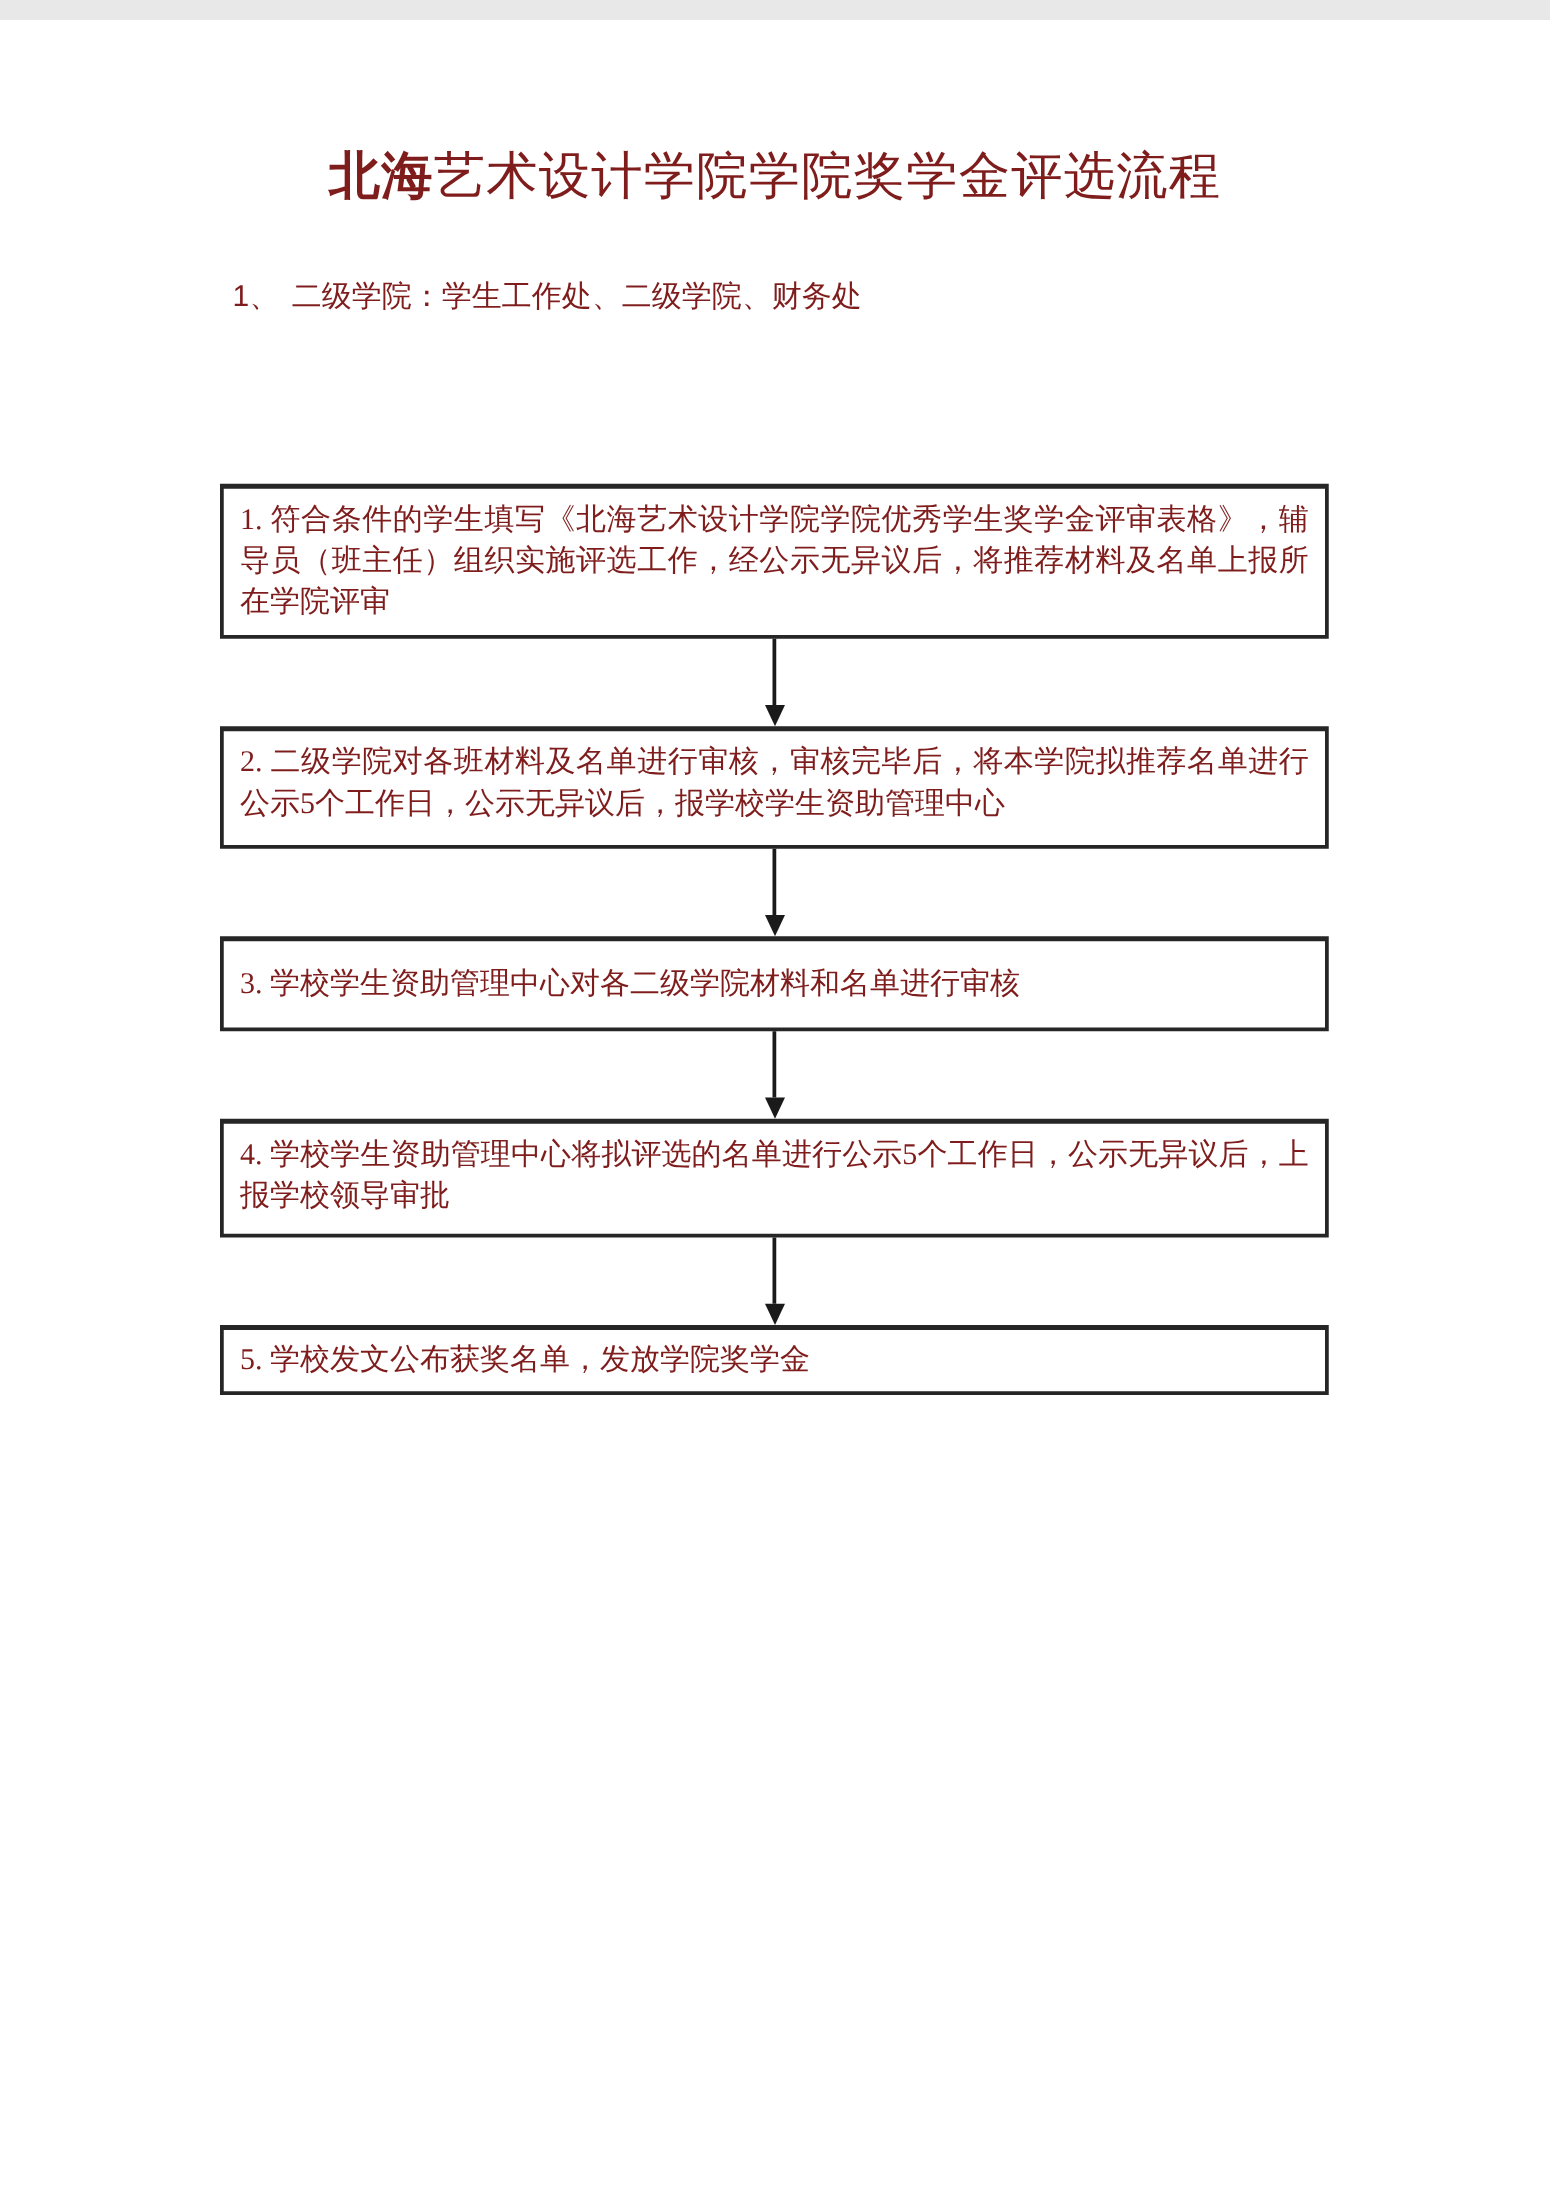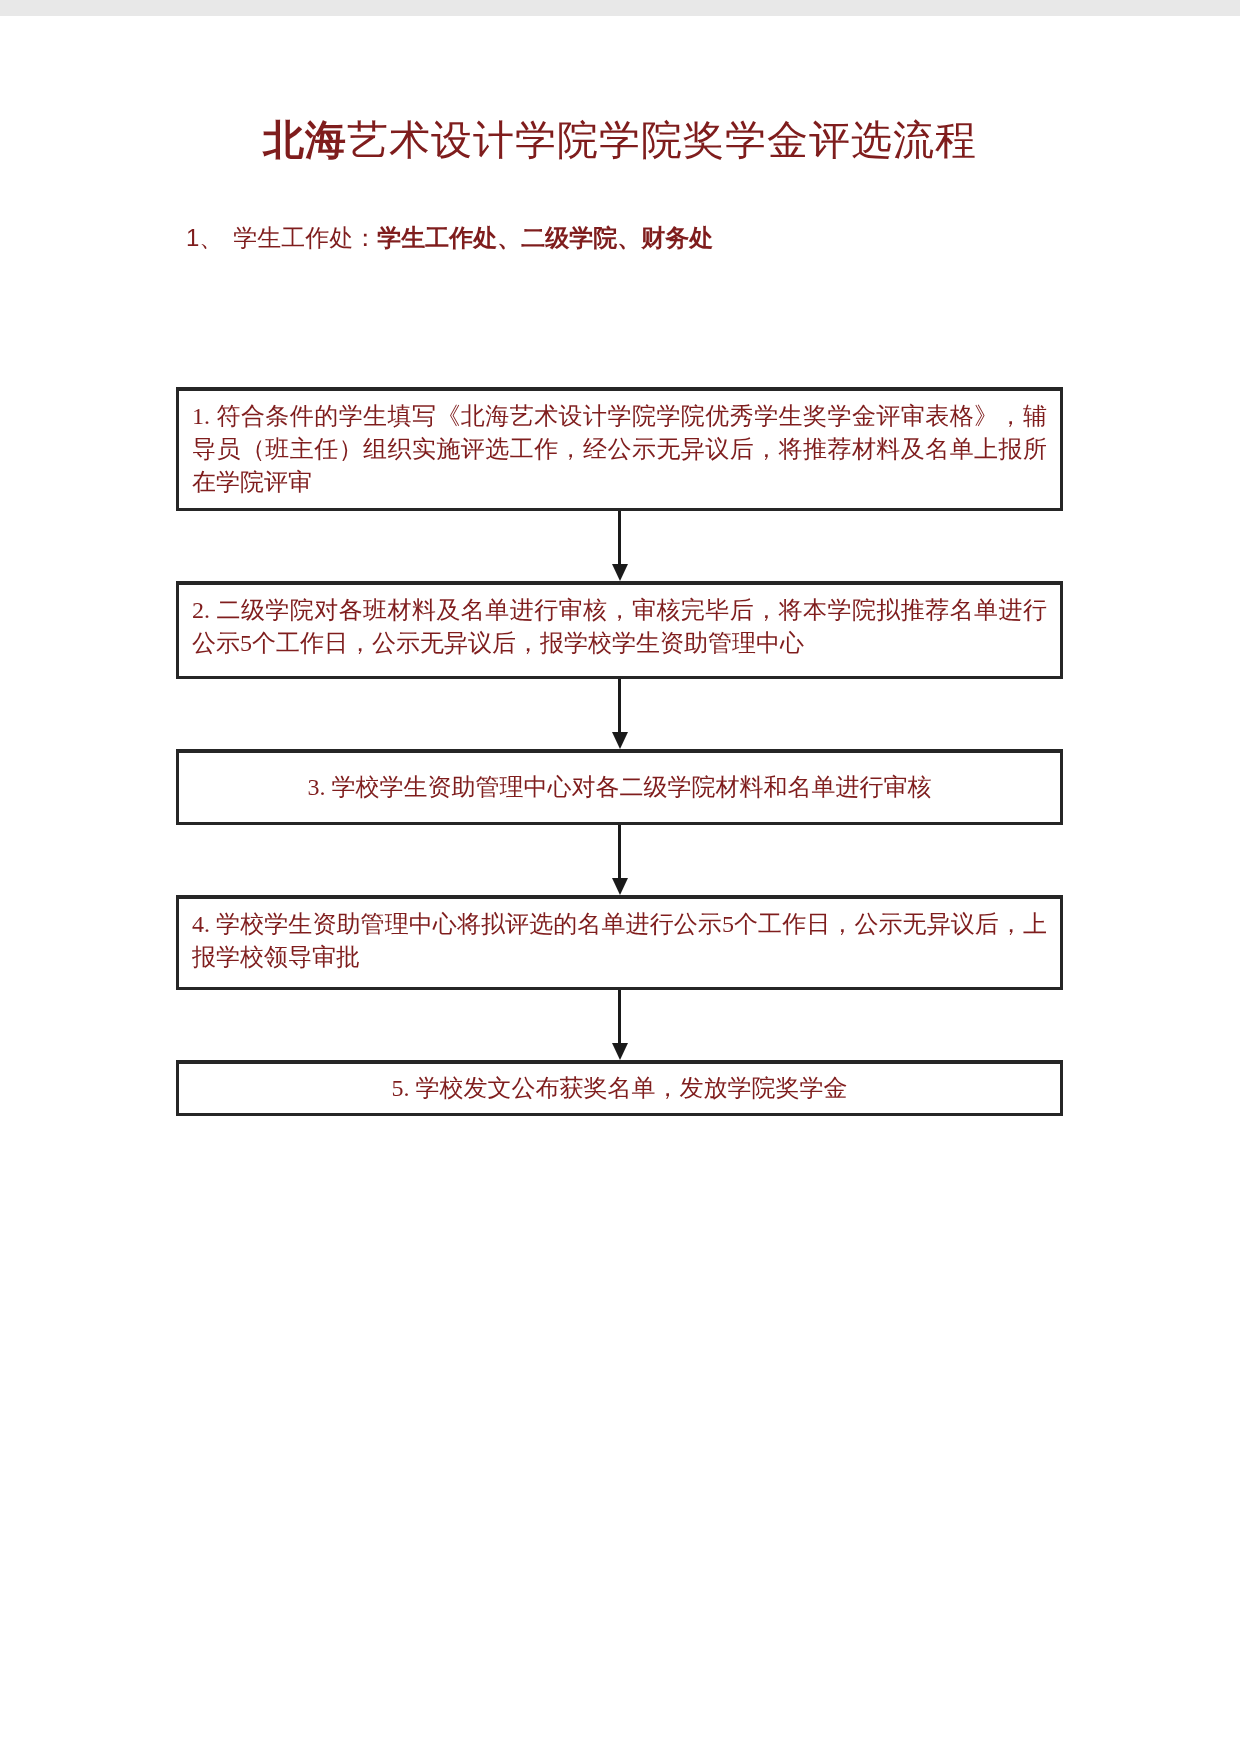--- a/index.html
+++ b/index.html
@@ -25,21 +25,21 @@
   }
   .title .title-bold { font-weight: 700; }
   .intro {
     margin: 56px 0 0 186px;
     font-family: "Liberation Sans", "DejaVu Sans", sans-serif;
     font-size: 24px;
     line-height: 34px;
   }
   .intro-line { margin-bottom: 9px; }
   .intro-line .prefix { margin-right: 10px; }
-  .intro-line .value { font-weight: 700; text-align: center; }
+  .intro-line .value { font-weight: 400; text-align: center; }
   .flow {
     position: absolute;
     left: 176px;
     top: 371px;
     width: 887px;
     display: flex;
     flex-direction: column;
     align-items: center;
   }
   .box {
@@ -49,21 +49,21 @@
     background: #ffffff;
     font-family: "Liberation Serif", "DejaVu Serif", serif;
     font-size: 24px;
     line-height: 33px;
     text-align: justify;
   }
   .box p { padding: 9px 13px 9px 13px; }
   .box.center {
     display: flex;
     align-items: center;
-    justify-content: center;
+    justify-content: flex-start;
     text-align: center;
   }
   .box.center p { padding: 0 13px; }
   .box-1 { min-height: 119px; }
   .box-2 { min-height: 98px; }
   .box-3 { height: 76px; }
   .box-4 { min-height: 95px; }
   .box-5 { height: 56px; }
   .arrow {
     display: flex;
@@ -85,21 +85,21 @@
   }
 </style>
 </head>
 <body>
 
 <div class="page">
 
   <h1 class="title"><span class="title-bold">北海</span><span class="title-rest">艺术设计学院学院奖学金评选流程</span></h1>
 
   <div class="intro">
-    <p class="intro-line"><span class="prefix">1、</span><span class="label">学生工作处：</span><span class="value">学生工作处、二级学院、财务处</span></p>
+    <p class="intro-line"><span class="prefix">1、</span><span class="label">二级学院：</span><span class="value">学生工作处、二级学院、财务处</span></p>
   </div>
 
   <div class="flow">
 
     <div class="box box-1">
       <p>1. 符合条件的学生填写《北海艺术设计学院学院优秀学生奖学金评审表格》，辅导员（班主任）组织实施评选工作，经公示无异议后，将推荐材料及名单上报所在学院评审</p>
     </div>
 
     <div class="arrow">
       <div class="shaft"></div>

